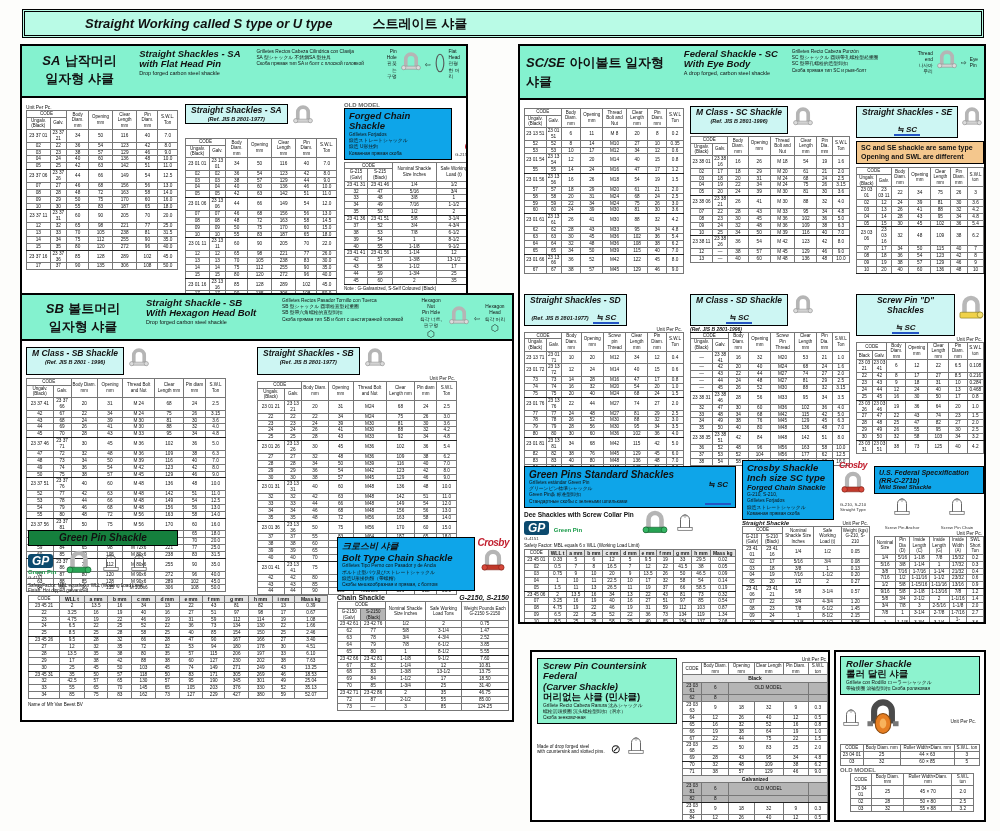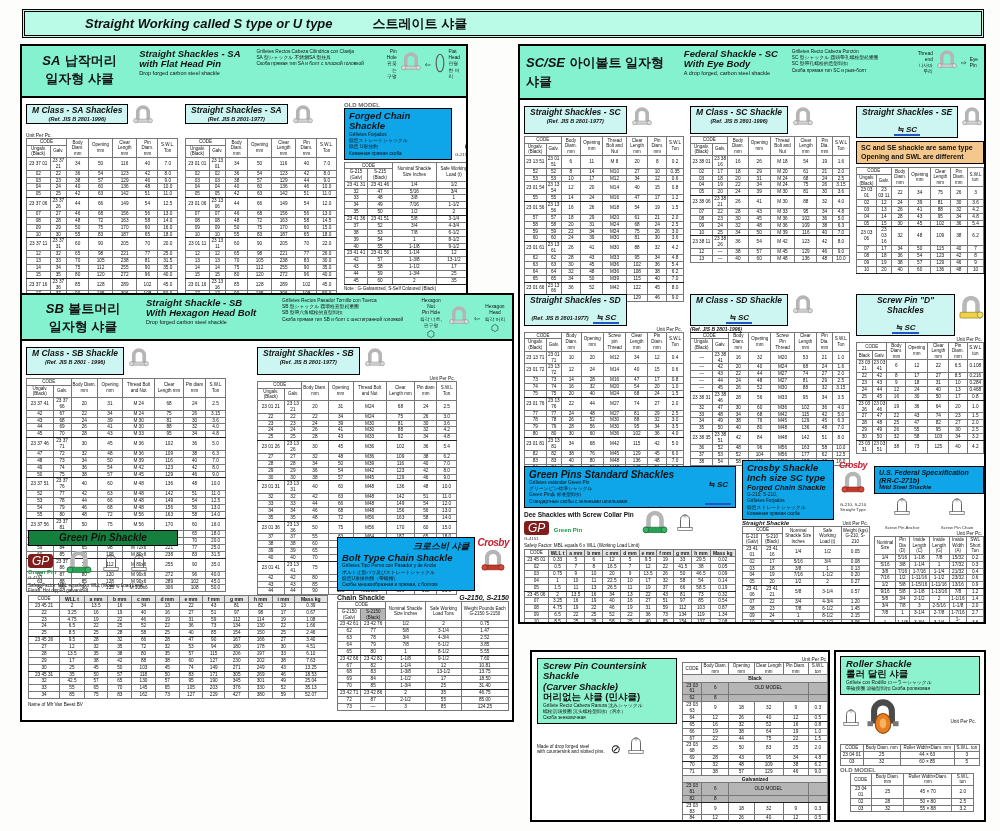--- a/index.html
+++ b/index.html
@@ -18,21 +18,21 @@
 .tbox .ref{font-size:5.5px;font-style:italic;font-weight:bold}
 .cyanbox{background:#0ea5e9;border:1.5px solid #000;padding:2px 4px}
 .unit{font-size:4.8px;text-align:right;margin:1px 2px 0 0}
 .tbl table{border-collapse:collapse;width:100%;background:#fff}
 .tbl th,.tbl td{border:0.5px solid #777;font-size:4.7px;line-height:1.25;text-align:center;padding:0 1px;font-weight:normal}
 .tbl thead th{font-size:4.5px}
 .tbl tbody tr:nth-child(5n) td{border-bottom:1px solid #222}
 .sect{background:#e4e4e4;font-weight:bold!important;font-size:5px!important}
 .shade{background:#b5b5b5}
 .crosby{color:#c21f2f;font-weight:bold;font-style:italic;letter-spacing:-0.5px}
-.gp{display:inline-block;background:#7f1d1d;color:#fff;font-weight:normal;font-style:italic;border-radius:3px;padding:0 4px;font-size:12px}
+.gp{display:inline-block;background:#0c4a6e;color:#fff;font-weight:bold;font-style:italic;border-radius:3px;padding:0 4px;font-size:12px}
 .gptxt{color:#189a48;font-weight:bold;font-size:6px}
 .orange{background:#f4c78d;border:1.5px solid #000;padding:2px 4px;font-size:7px;font-weight:bold;line-height:1.25}
 .approx{font-weight:bold;font-style:italic;font-size:8px;border-bottom:2px solid #2355c4;padding:0 3px}
 .note{font-size:4.6px}
 .old{font-size:6px;font-weight:bold;color:#666}
 .shk-slot{display:inline-block}
 .cap{font-size:4.4px;color:#333}
 .greent{background:#8df3cf;border:1.5px solid #000;padding:2px 5px}
 </style>
 </head>
@@ -75,32 +75,20 @@
       <span class="shk-slot"><svg width="12" height="22" viewBox="0 0 20 40">
             <ellipse cx="10" cy="20" rx="7" ry="16" fill="none" stroke="#555" stroke-width="2"></ellipse>
           </svg></span>
       <div class="lang">
         <div>Flat Head</div>
         <div>편평한 머리</div>
       </div>
     </div>
   </div>
   <div class="abs" style="left:4px;top:58px;width:152px">
-    <div style="display:flex;gap:4px;align-items:flex-start">
-      <div class="tbox">
-        <div class="tt">M Class - SA Shackles</div>
-        <div class="ref">(Ref. JIS B 2801-1996)</div>
-      </div>
-      <span class="shk-slot"><svg width="22" height="24" viewBox="0 0 40 46">
-            <path d="M10 30 V16 a10 10 0 0 1 20 0 V30" fill="none" stroke="#b5b5b5" stroke-width="7"></path>
-            <rect x="3" y="29" width="34" height="6" rx="2" fill="#d2d2d2" stroke="#8a8a8a" stroke-width="1"></rect>
-            <circle cx="6" cy="32" r="4" fill="#dcdcdc" stroke="#8a8a8a"></circle>
-            <circle cx="34" cy="32" r="4" fill="#dcdcdc" stroke="#8a8a8a"></circle>
-          </svg></span>
-    </div>
     <div class="unit" style="text-align:left">Unit Per Pc.</div>
     <div class="tbl">
         <table>
           <thead>
             <tr>
               <th colspan="2">CODE</th>
               <th rowspan="2">Body Diam. mm</th>
               <th rowspan="2">Opening mm</th>
               <th rowspan="2">Clear Length mm</th>
               <th rowspan="2">Pin Diam. mm</th>
@@ -1443,21 +1431,21 @@
               <td>52.07</td>
             </tr>
           </tbody>
         </table>
       </div>
     <div class="note" style="margin-top:3px">Name of Mfr    Van Beest BV</div>
   </div>
   <div class="abs" style="left:315px;top:242px;width:172px">
     <div style="display:flex;gap:3px">
       <div class="cyanbox" style="flex:1">
-        <div class="t1k" style="font-size:9px;text-align:right;font-style:italic">크로스비 샤클</div>
+        <div class="t1k" style="font-size:9px;font-style:italic">크로스비 샤클</div>
         <div class="t2">Bolt Type Chain Shackle</div>
         <div class="lang">Grilletes Tipo Perno con Pasador y de Ancla</div>
         <div class="lang">ボルト止型バウ及びストレートシャックル</div>
         <div class="lang">鍛造U形掛鈎類（帶螺帽）</div>
         <div class="lang">Скобы мешкообразная и прямая, с болтом</div>
       </div>
       <div style="text-align:center">
         <div class="crosby" style="font-size:10px">Crosby</div>
         <span class="shk-slot"><svg width="24" height="28" viewBox="0 0 40 46">
               <path d="M10 30 V16 a10 10 0 0 1 20 0 V30" fill="none" stroke="#b5b5b5" stroke-width="7"></path>
@@ -1610,32 +1598,20 @@
             <rect x="3" y="29" width="34" height="6" rx="2" fill="#d2d2d2" stroke="#8a8a8a" stroke-width="1"></rect>
             <circle cx="6" cy="32" r="4" fill="#dcdcdc" stroke="#8a8a8a"></circle>
             <circle cx="34" cy="32" r="4" fill="#dcdcdc" stroke="#8a8a8a"></circle>
           </svg></span>
       <span style="font-size:7px">⇨</span>
       <span class="lang">Eye Pin</span>
     </div>
   </div>
 
   <div class="abs" style="left:4px;top:60px;width:160px">
-    <div style="display:flex;gap:4px">
-      <div class="tbox">
-        <div class="tt">Straight Shackles - SC</div>
-        <div class="ref">(Ref. JIS B 2801-1977)</div>
-      </div>
-      <span class="shk-slot"><svg width="22" height="24" viewBox="0 0 40 46">
-            <path d="M10 30 V16 a10 10 0 0 1 20 0 V30" fill="none" stroke="#b5b5b5" stroke-width="7"></path>
-            <rect x="3" y="29" width="34" height="6" rx="2" fill="#d2d2d2" stroke="#8a8a8a" stroke-width="1"></rect>
-            <circle cx="6" cy="32" r="4" fill="#dcdcdc" stroke="#8a8a8a"></circle>
-            <circle cx="34" cy="32" r="4" fill="#dcdcdc" stroke="#8a8a8a"></circle>
-          </svg></span>
-    </div>
     <div class="tbl" style="margin-top:2px">
         <table>
           <thead>
             <tr>
               <th colspan="2">CODE</th>
               <th rowspan="2">Body Diam. mm</th>
               <th rowspan="2">Opening mm</th>
               <th rowspan="2">Thread Bolt and Nut</th>
               <th rowspan="2">Clear Length mm</th>
               <th rowspan="2">Pin Diam. mm</th>
@@ -3045,21 +3021,21 @@
             </tr>
           </tbody>
         </table>
       </div>
   </div>
 </div>
 
 <div class="panel" style="left:530px;top:650px;width:300px;height:172px">
   <div class="abs" style="left:5px;top:6px;width:140px">
     <div class="greent">
-      <div class="t2">Screw Pin Countersink Shackle</div>
+      <div class="t2">Screw Pin Countersink Federal</div>
       <div class="t2">(Carver Shackle)</div>
       <div class="t2" style="font-style:normal">머리없는 샤클 (민샤클)</div>
       <div class="lang">Grillete Recto Cabeza Ranura  沈みシャックル</div>
       <div class="lang">螺栓沉頭接圈  沉头螺栓型卸扣（潜水）</div>
       <div class="lang">Скоба зенковочная</div>
     </div>
     <div style="display:flex;gap:6px;align-items:center;margin-top:10px">
       <div class="note">
         <div>Made of drop forged steel</div>
         <div>with countersink and slotted pins.</div>

